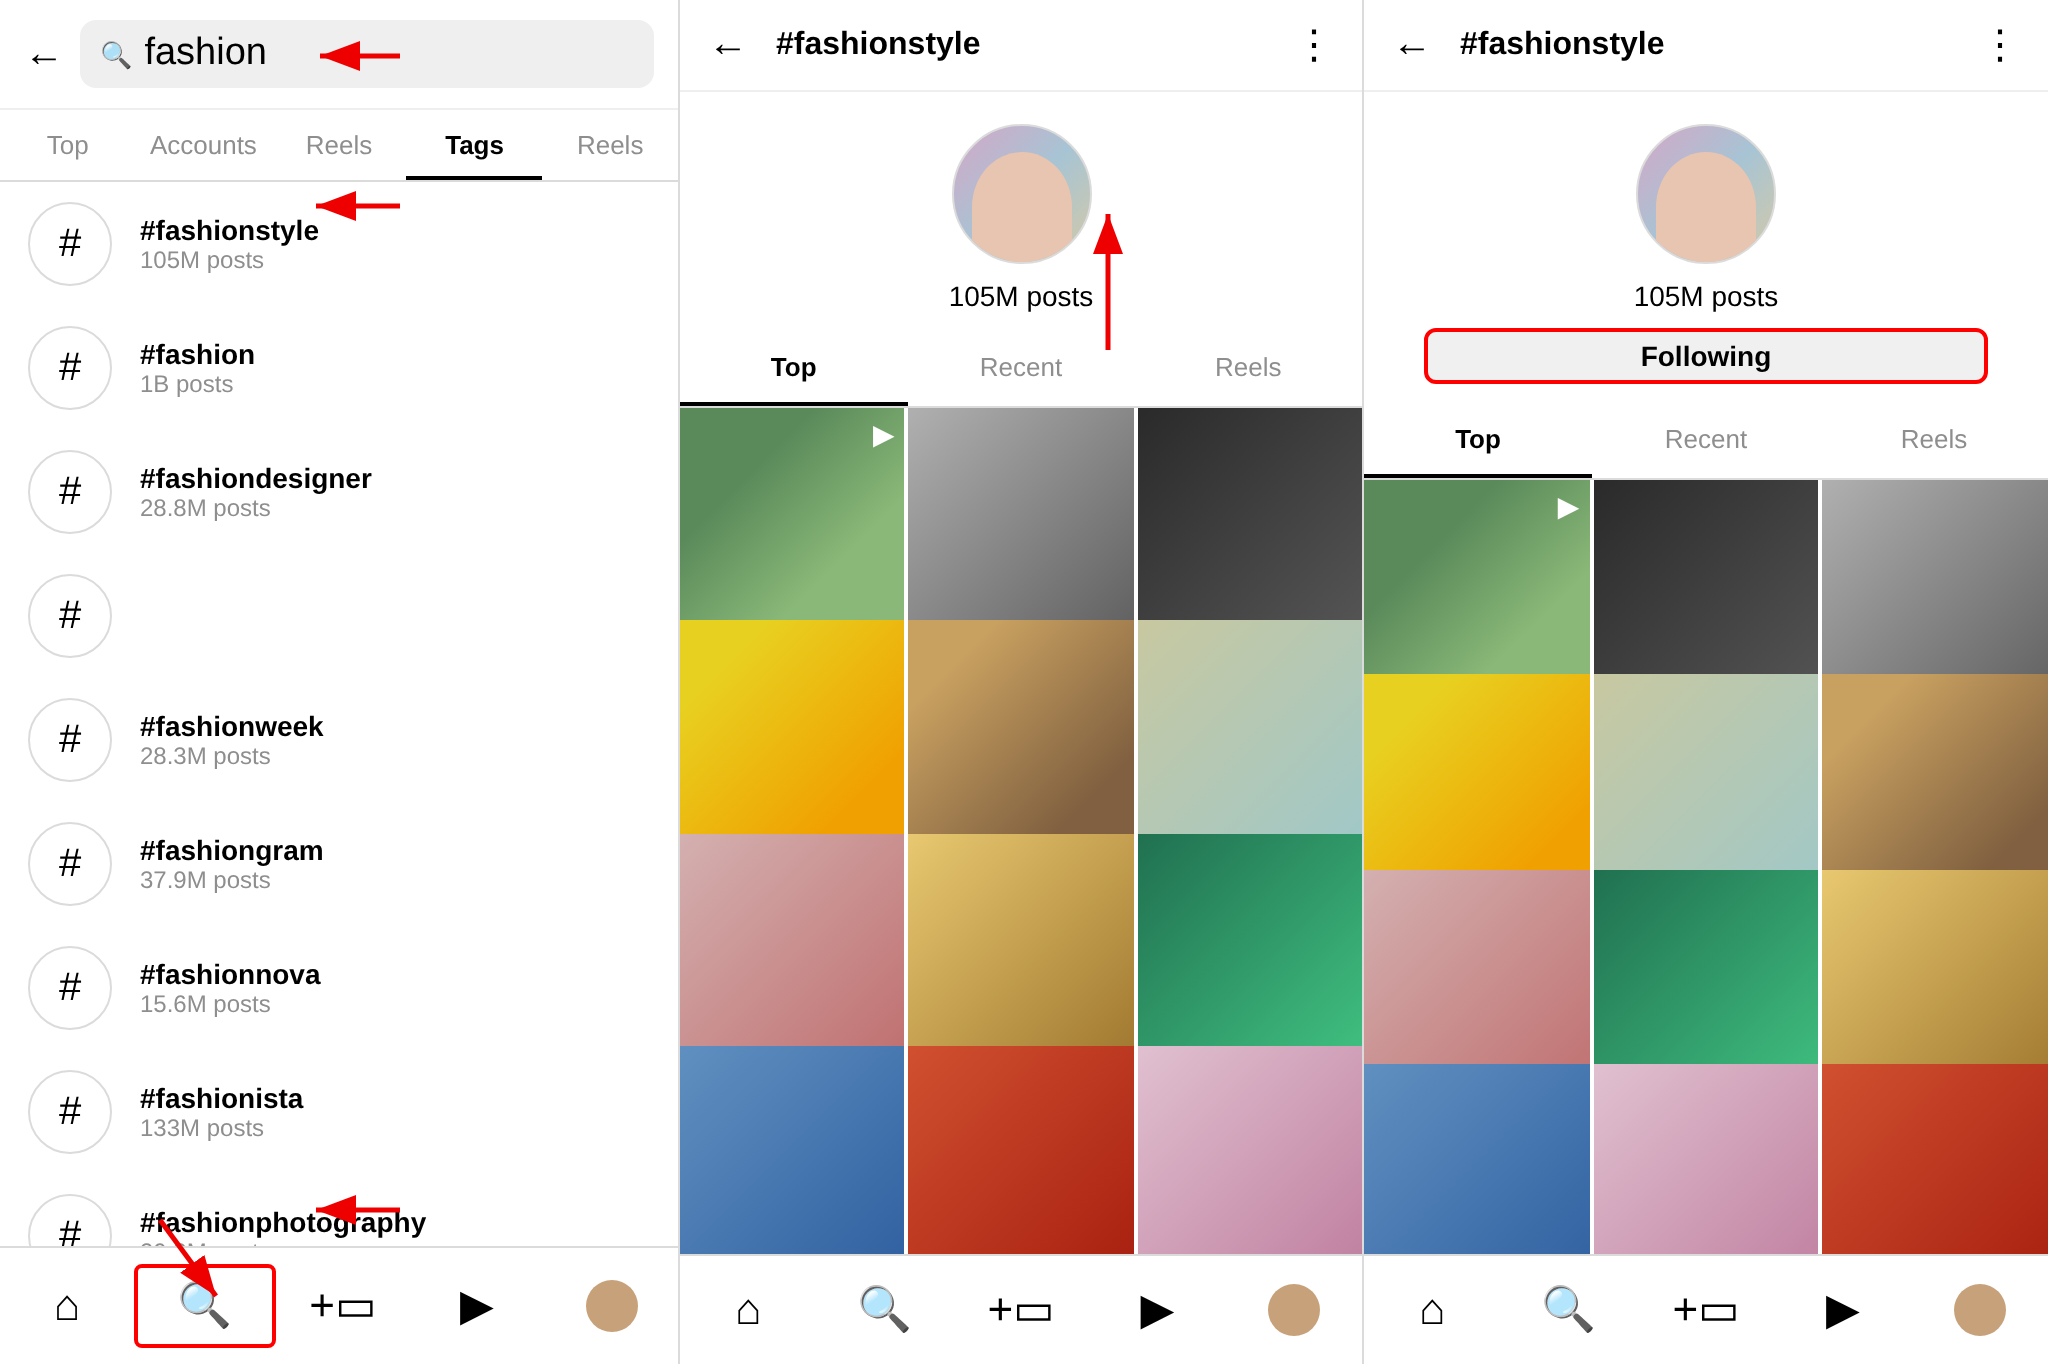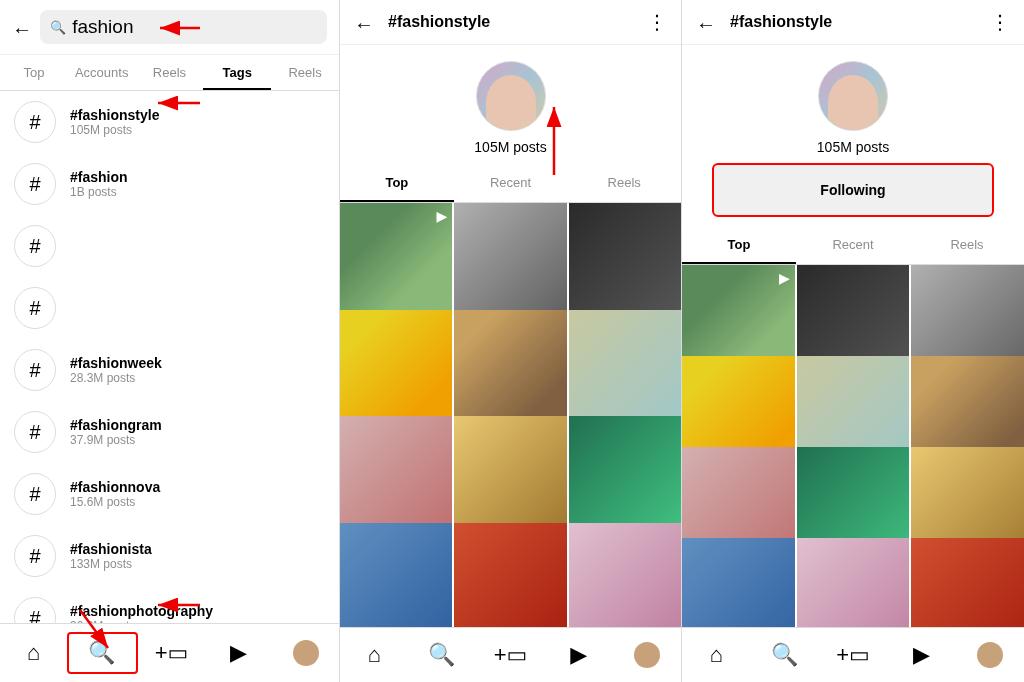--- a/index.html
+++ b/index.html
@@ -206,21 +206,21 @@
       border-radius: 6px;
       border: none;
       background: #0095f6;
       color: #fff;
       font-size: 14px;
       font-weight: 600;
       cursor: pointer;
     }
     .following-btn {
       width: 90%;
-      padding: 17px 0;
+      padding: 4px 0;
       border-radius: 6px;
       border: 2px solid red;
       background: #f0f0f0;
       color: #000;
       font-size: 14px;
       font-weight: 600;
       cursor: pointer;
     }
 
     .content-tabs {
@@ -326,20 +326,24 @@
       <div class="tag-item">
         <div class="hash-icon">#</div>
         <div class="tag-info">
           <span class="tag-name">#fashion</span>
           <span class="tag-posts">1B posts</span>
         </div>
       </div>
 
       <div class="tag-item">
         <div class="hash-icon">#</div>
+        <div class="tag-info">
+          <span class="tag-name">#fashiondesigner</span>
+          <span class="tag-posts">28.8M posts</span>
+        </div>
       </div>
 
       <div class="tag-item">
         <div class="hash-icon">#</div>
       </div>
 
       <div class="tag-item">
         <div class="hash-icon">#</div>
         <div class="tag-info">
           <span class="tag-name">#fashionweek</span>

